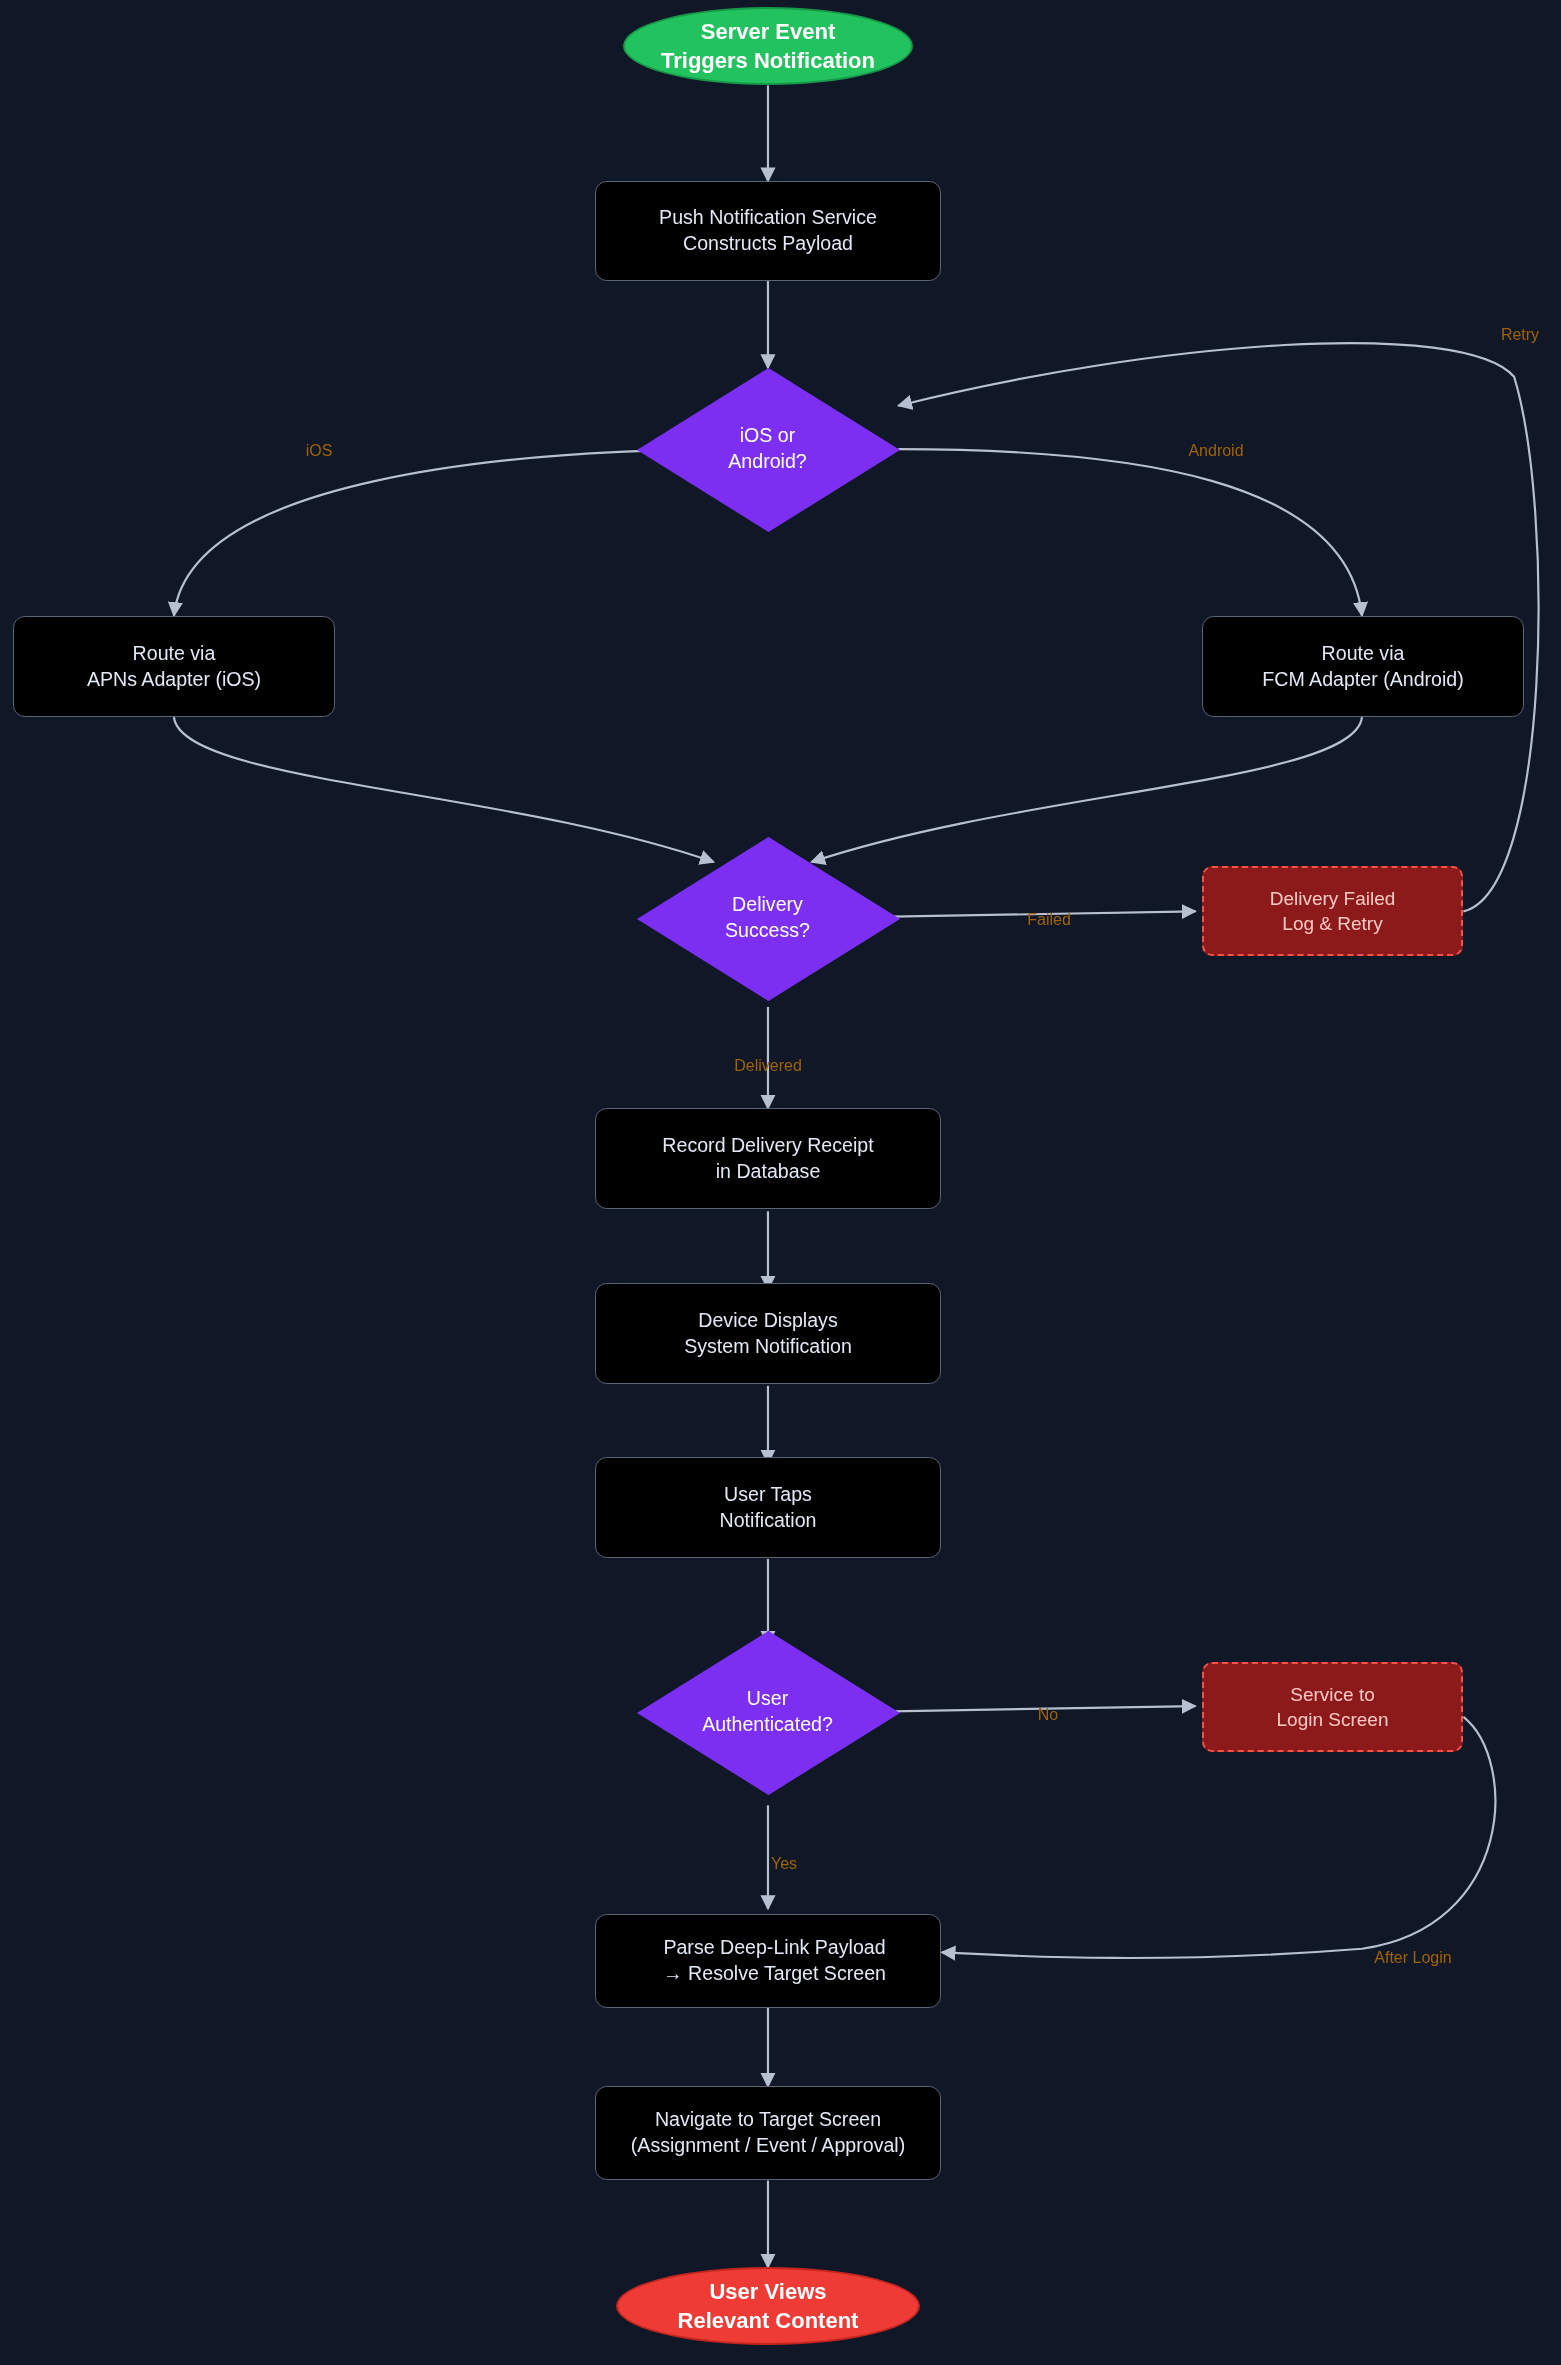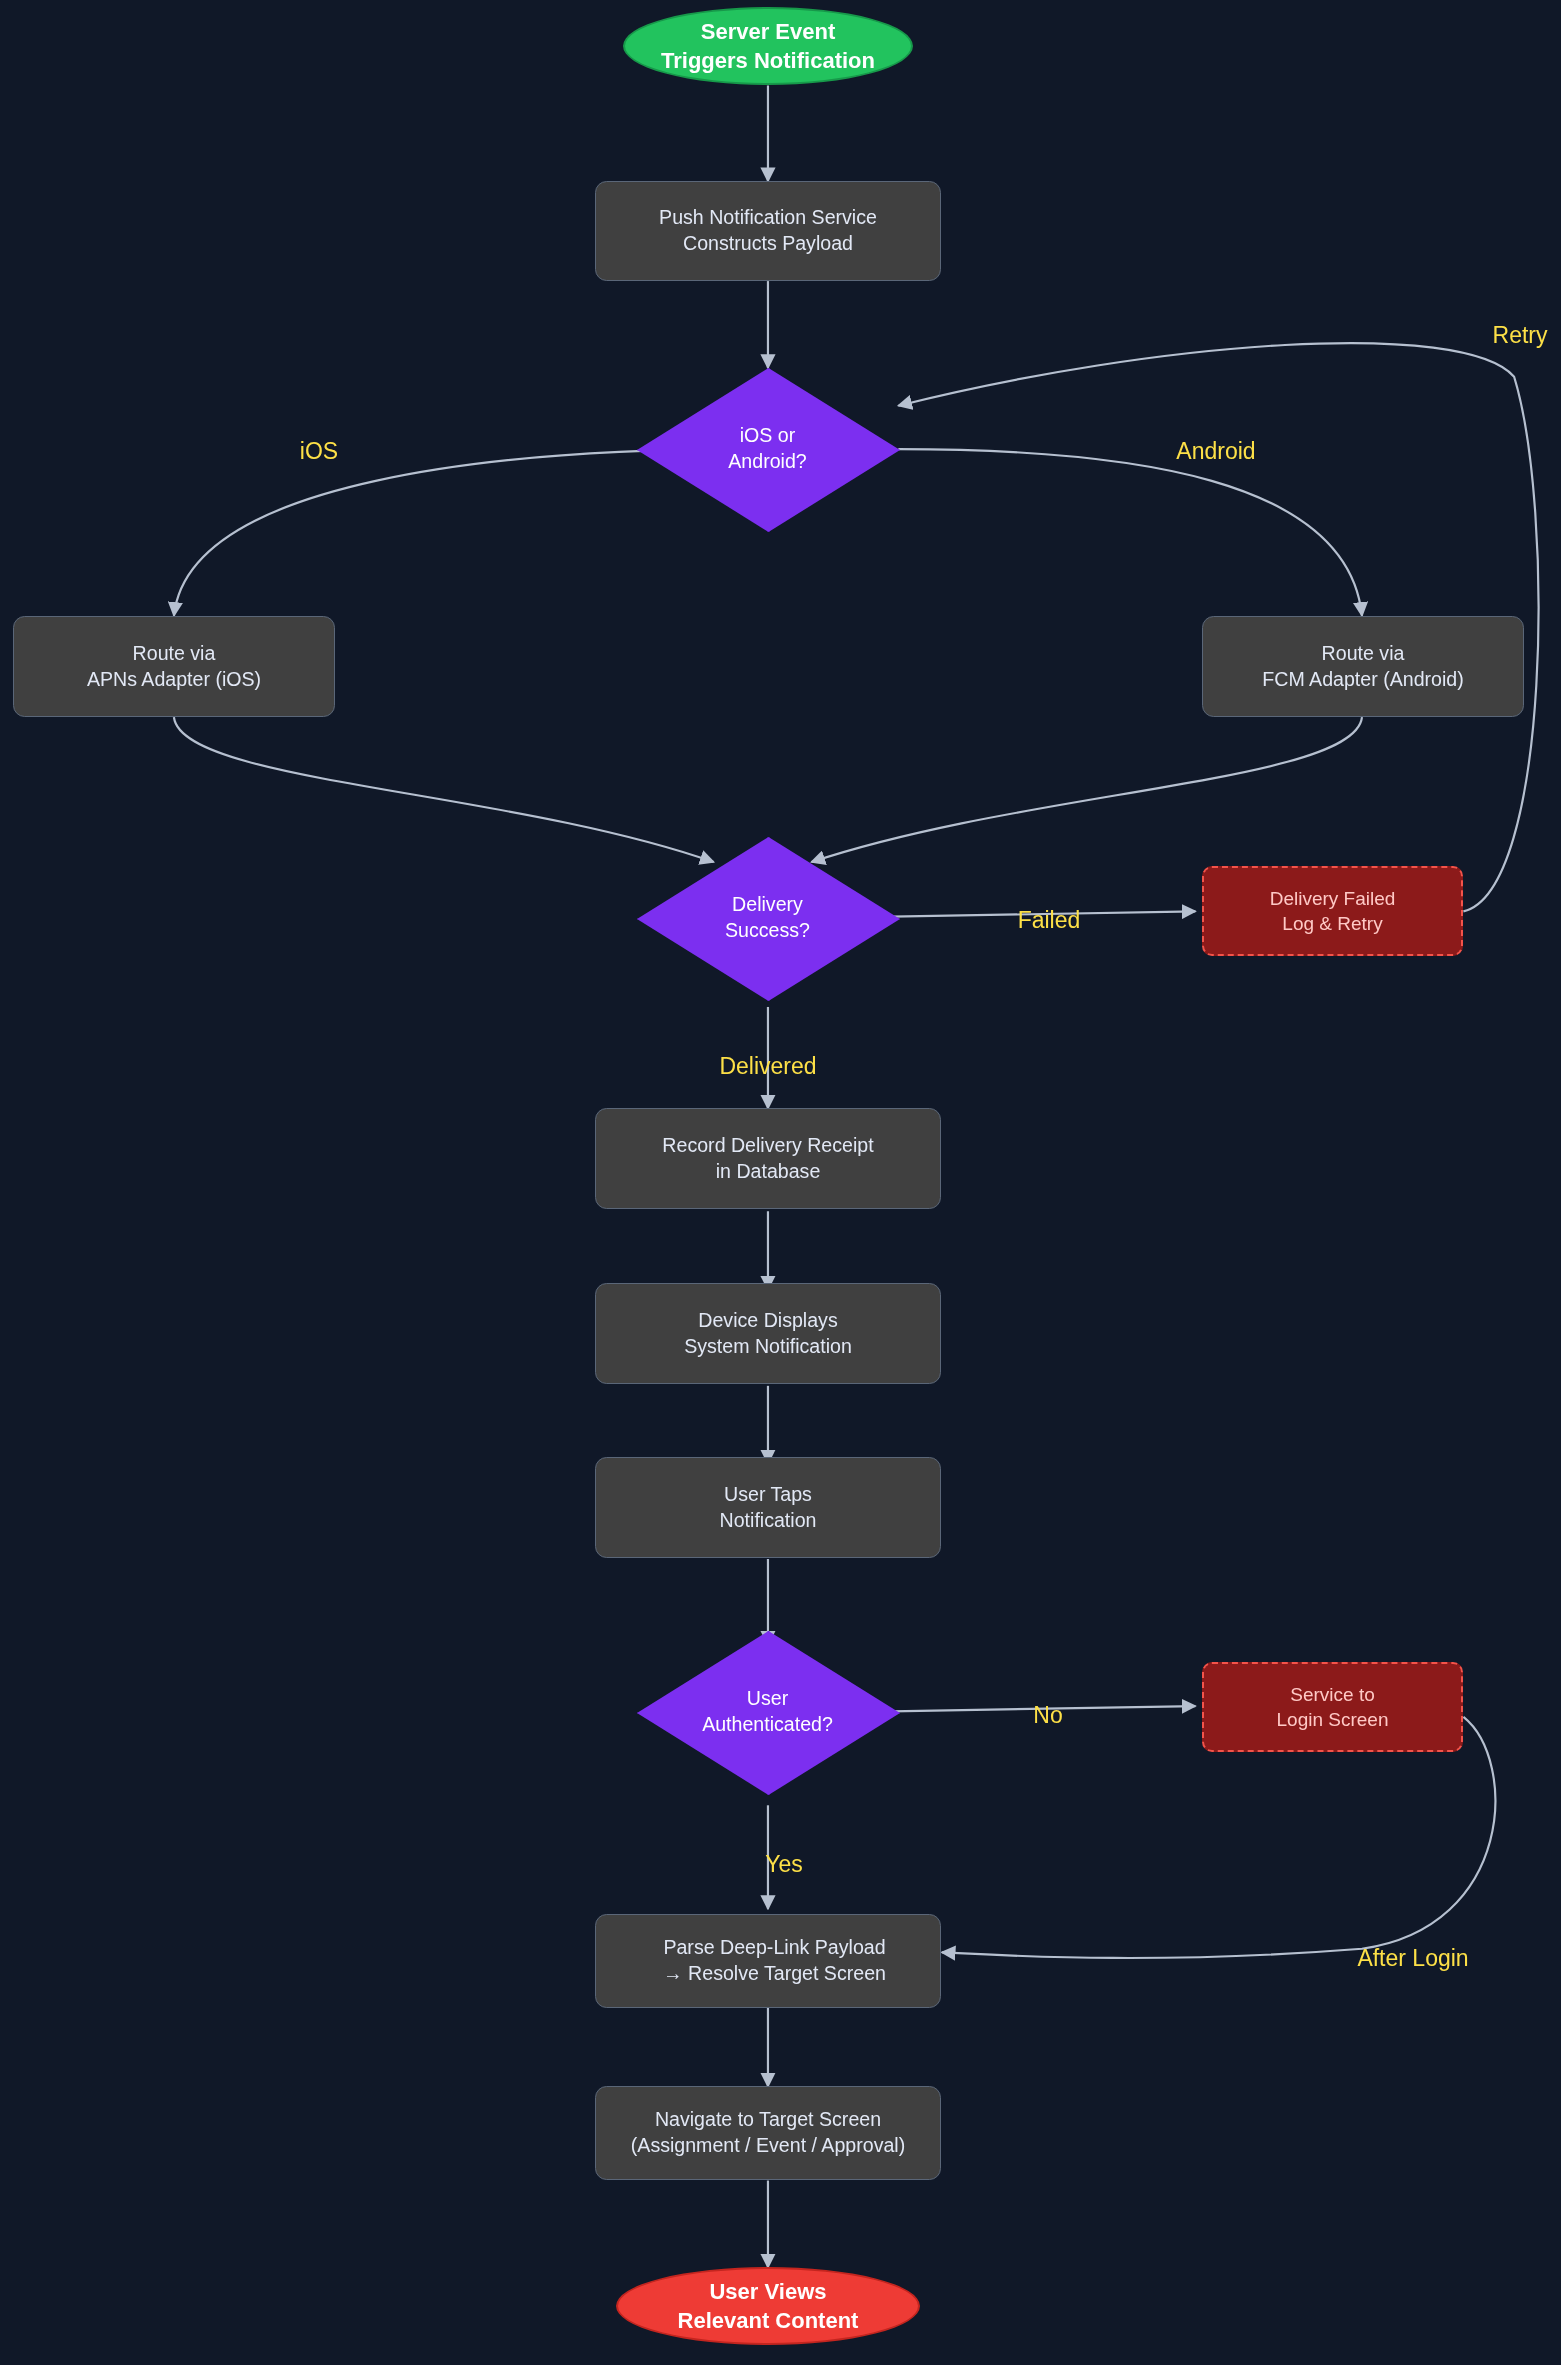--- a/index.html
+++ b/index.html
@@ -46,21 +46,21 @@
   .node.terminal.start {
     background: #22c35e;
     border: 2.2px solid #17994a;
   }
   .node.terminal.end {
     background: #ee3b35;
     border: 2.2px solid #c4251f;
   }
   
   .node.process {
-    background: #404040;
+    background: #000000;
     border: 1.4px solid #5a6678;
     border-radius: 11.6px;
     color: #e2e8f5;
     font-size: 19.6px;
   }
   
   .node.decision {
     background: transparent;
     color: #ffffff;
     font-size: 19.6px;
@@ -84,22 +84,22 @@
   .node.error {
     background: #8c1a1a;
     border: 2.9px dashed #f4534a;
     border-radius: 10px;
     color: #ffc9c6;
     font-size: 19px;
   }
   
   .edge-label {
     position: absolute;
-    color: #fde047;
-    font-size: 23px;
+    color: #a16207;
+    font-size: 16px;
     white-space: nowrap;
     background: transparent;
     transform: translate(-50%, -50%);
   }
   .nl { display: block; }
 </style>
 </head>
 <body>
 
 <div id="flow-root">

